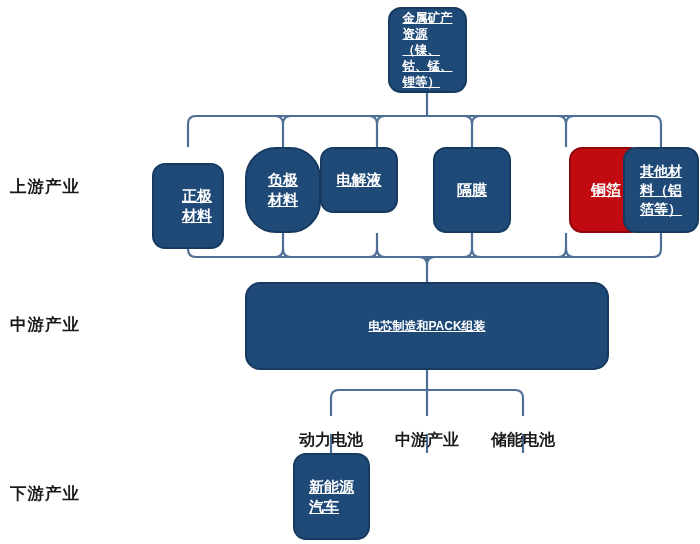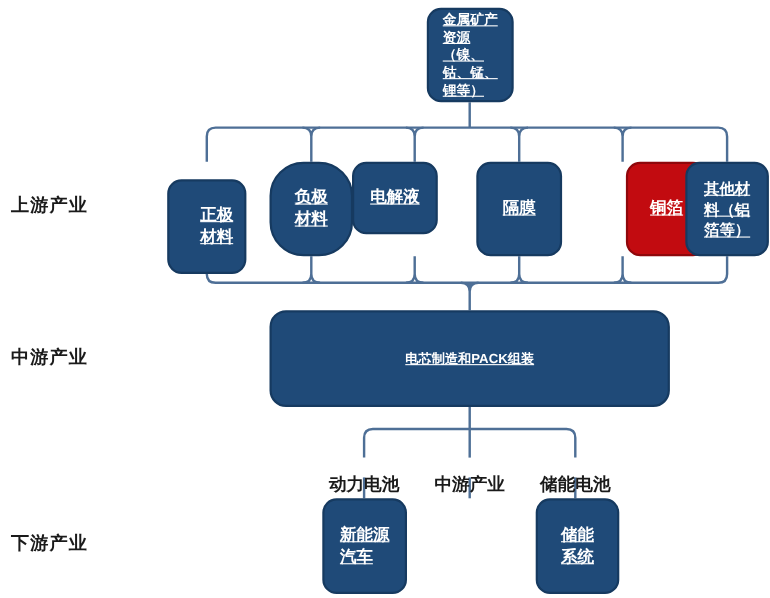--- a/index.html
+++ b/index.html
@@ -98,16 +98,14 @@
 箔等）</div>
 
   <div class="node mid">电芯制造和PACK组装</div>
 
   <div class="cat-label cat1">动力电池</div>
   <div class="cat-label cat2">中游产业</div>
   <div class="cat-label cat3">储能电池</div>
 
   <div class="node d1">新能源
 汽车</div>
-  <div class="node d3">储能
-系统</div>
 
 </div>
 
 </body></html>

